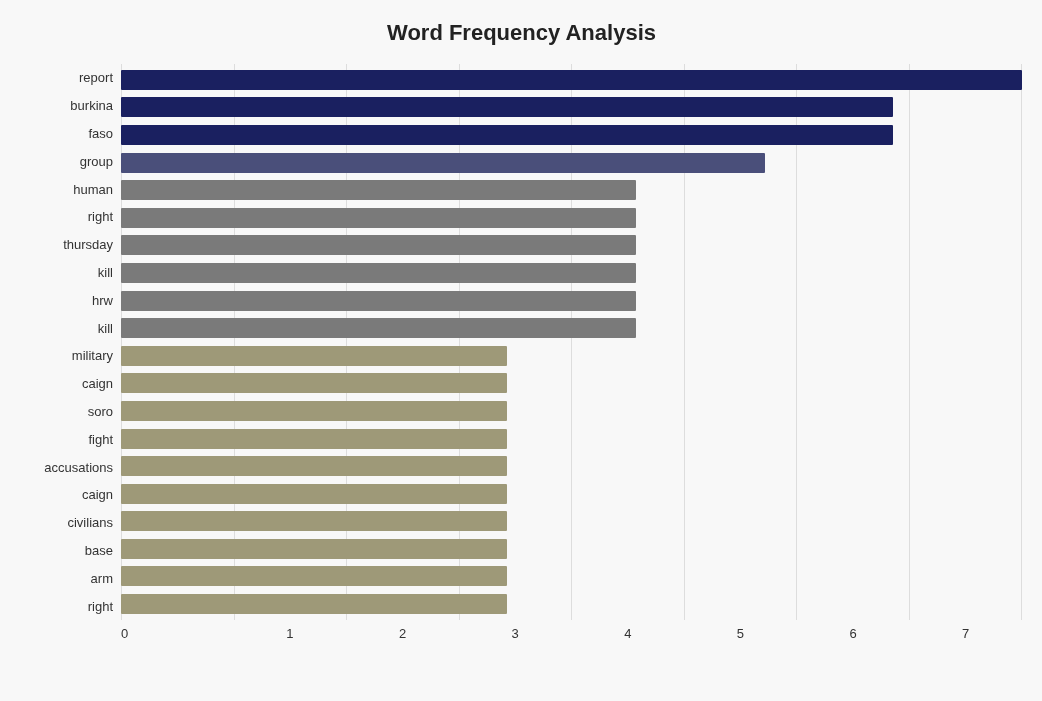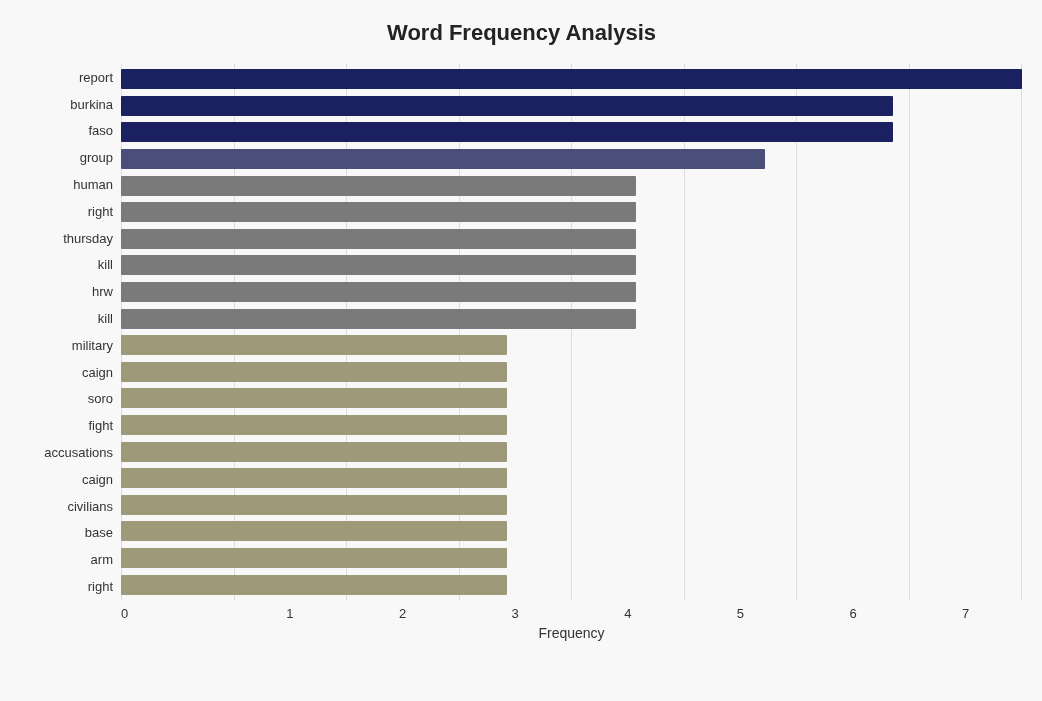--- a/index.html
+++ b/index.html
@@ -227,15 +227,14 @@
     <div class="x-axis-labels" id="x-axis-labels">
         <div class="x-label">0</div>
         <div class="x-label">1</div>
         <div class="x-label">2</div>
         <div class="x-label">3</div>
         <div class="x-label">4</div>
         <div class="x-label">5</div>
         <div class="x-label">6</div>
         <div class="x-label">7</div>
       </div>
-    <div class="x-axis-title">Frequency</div>
   </div>
 </div>
 
 </body></html>

